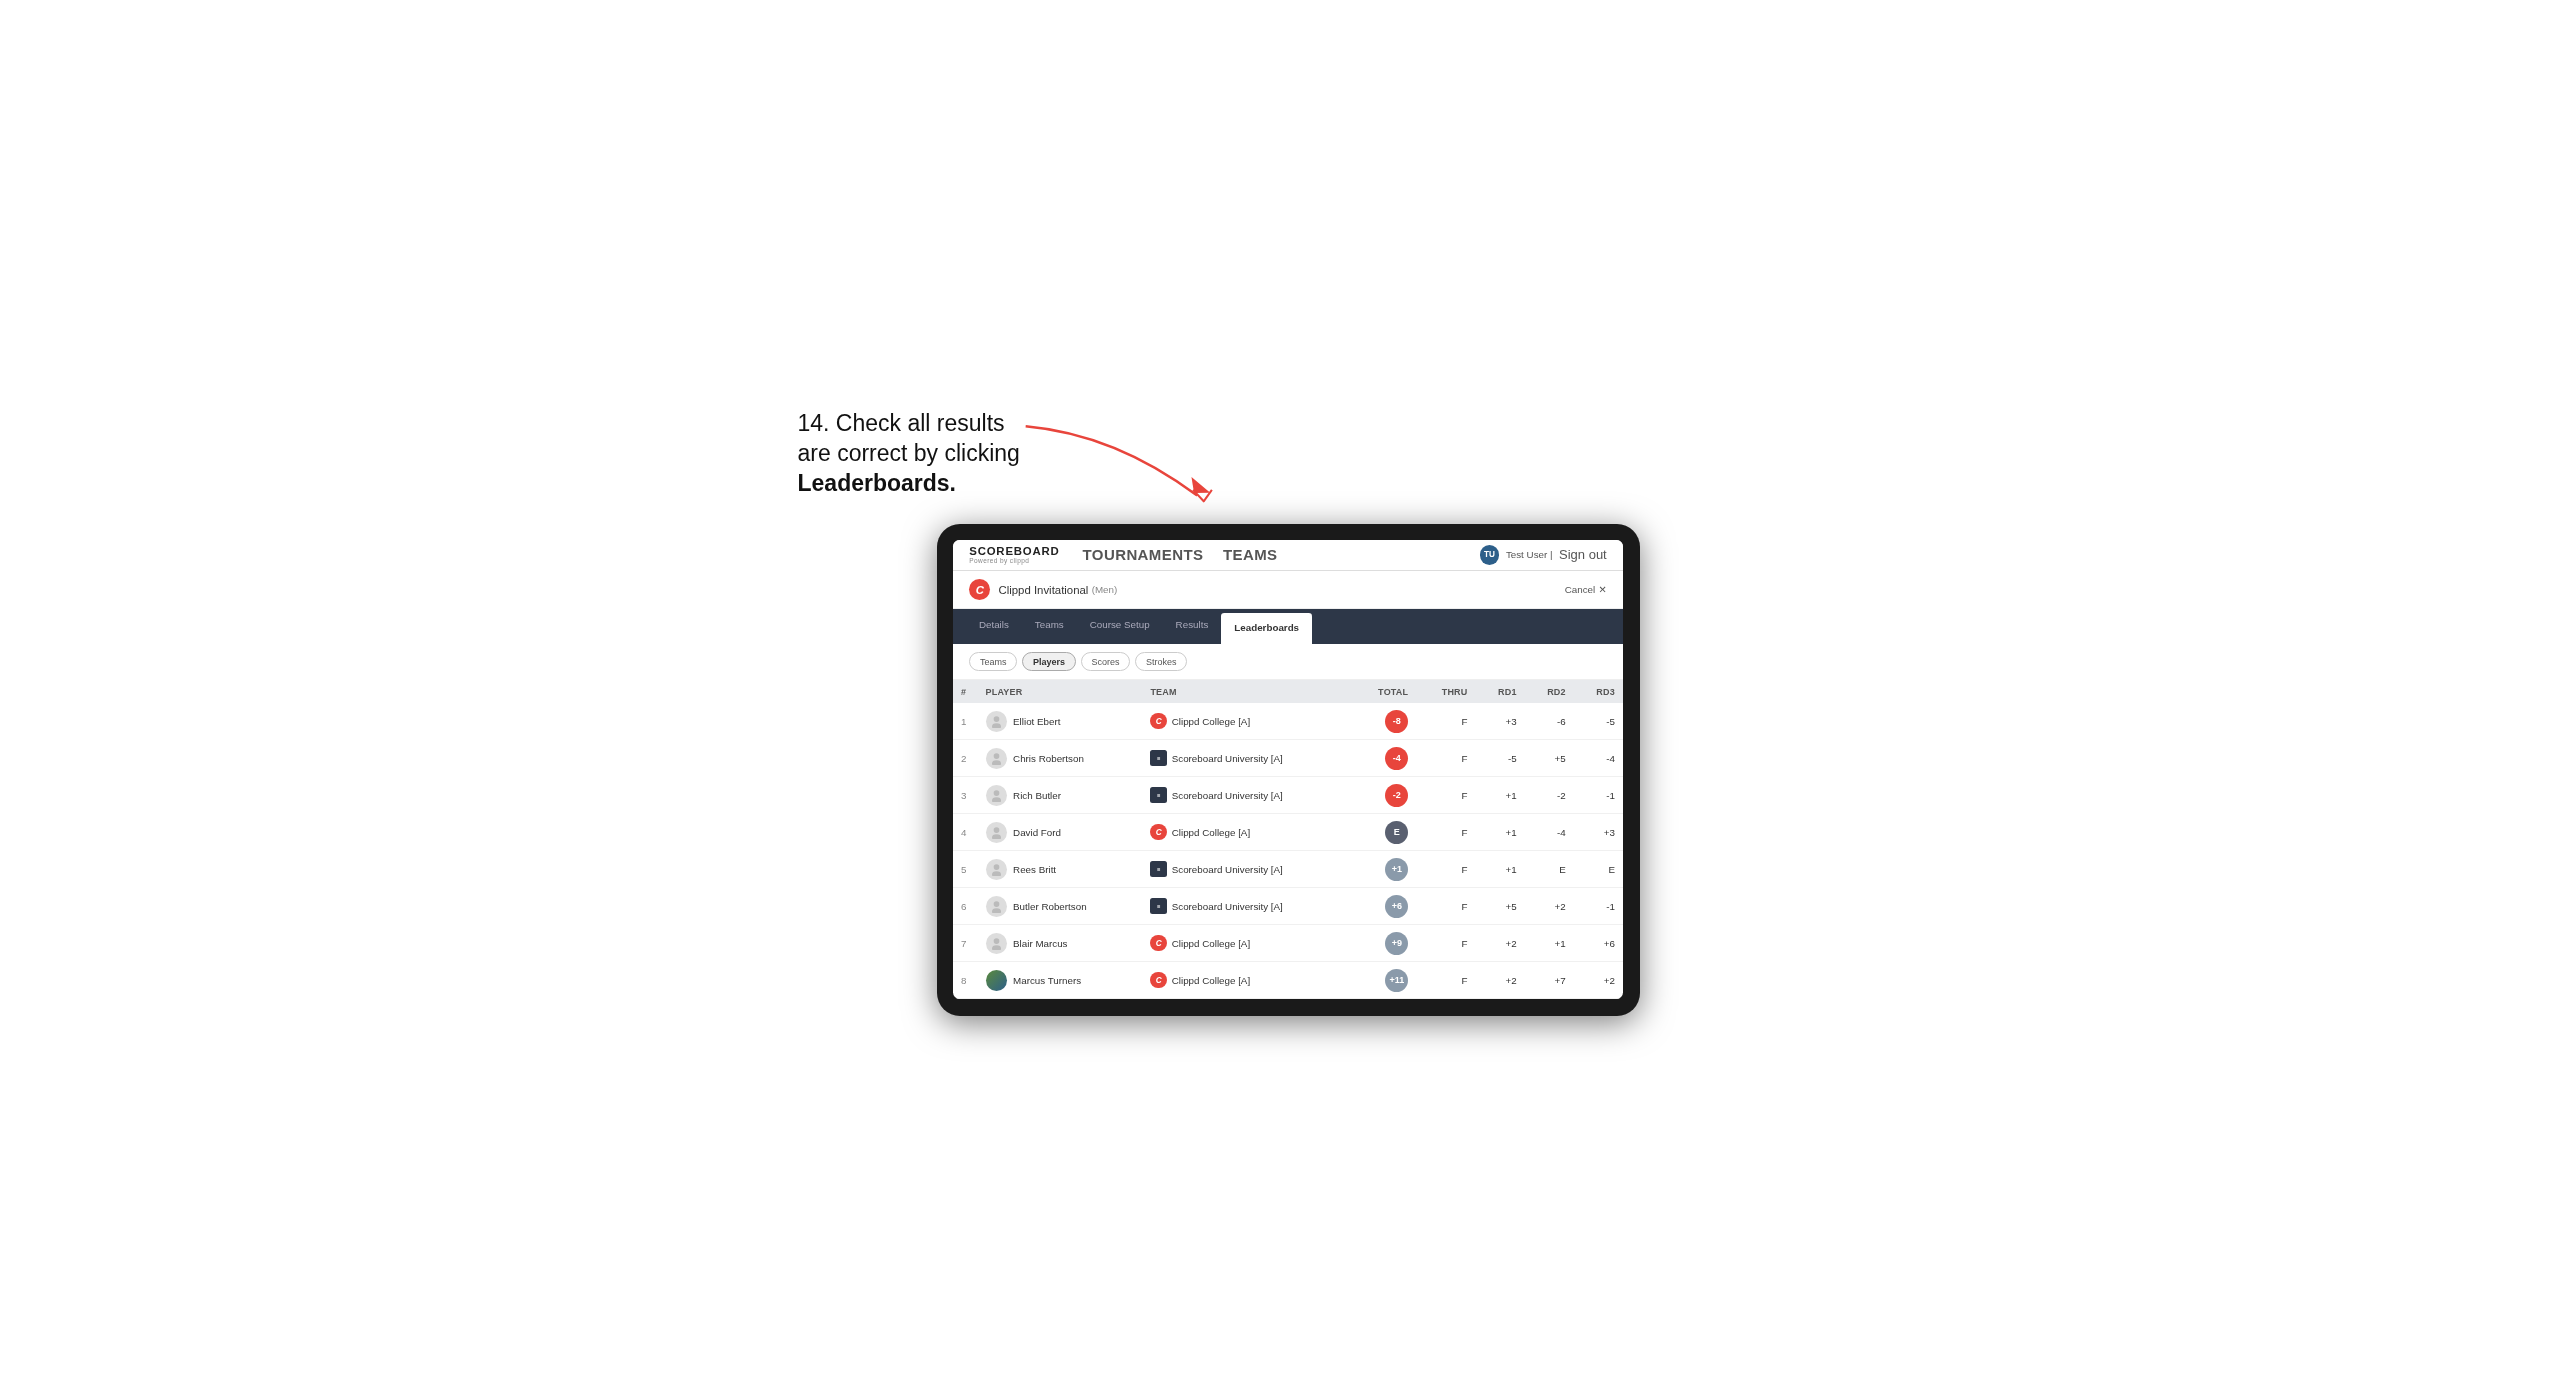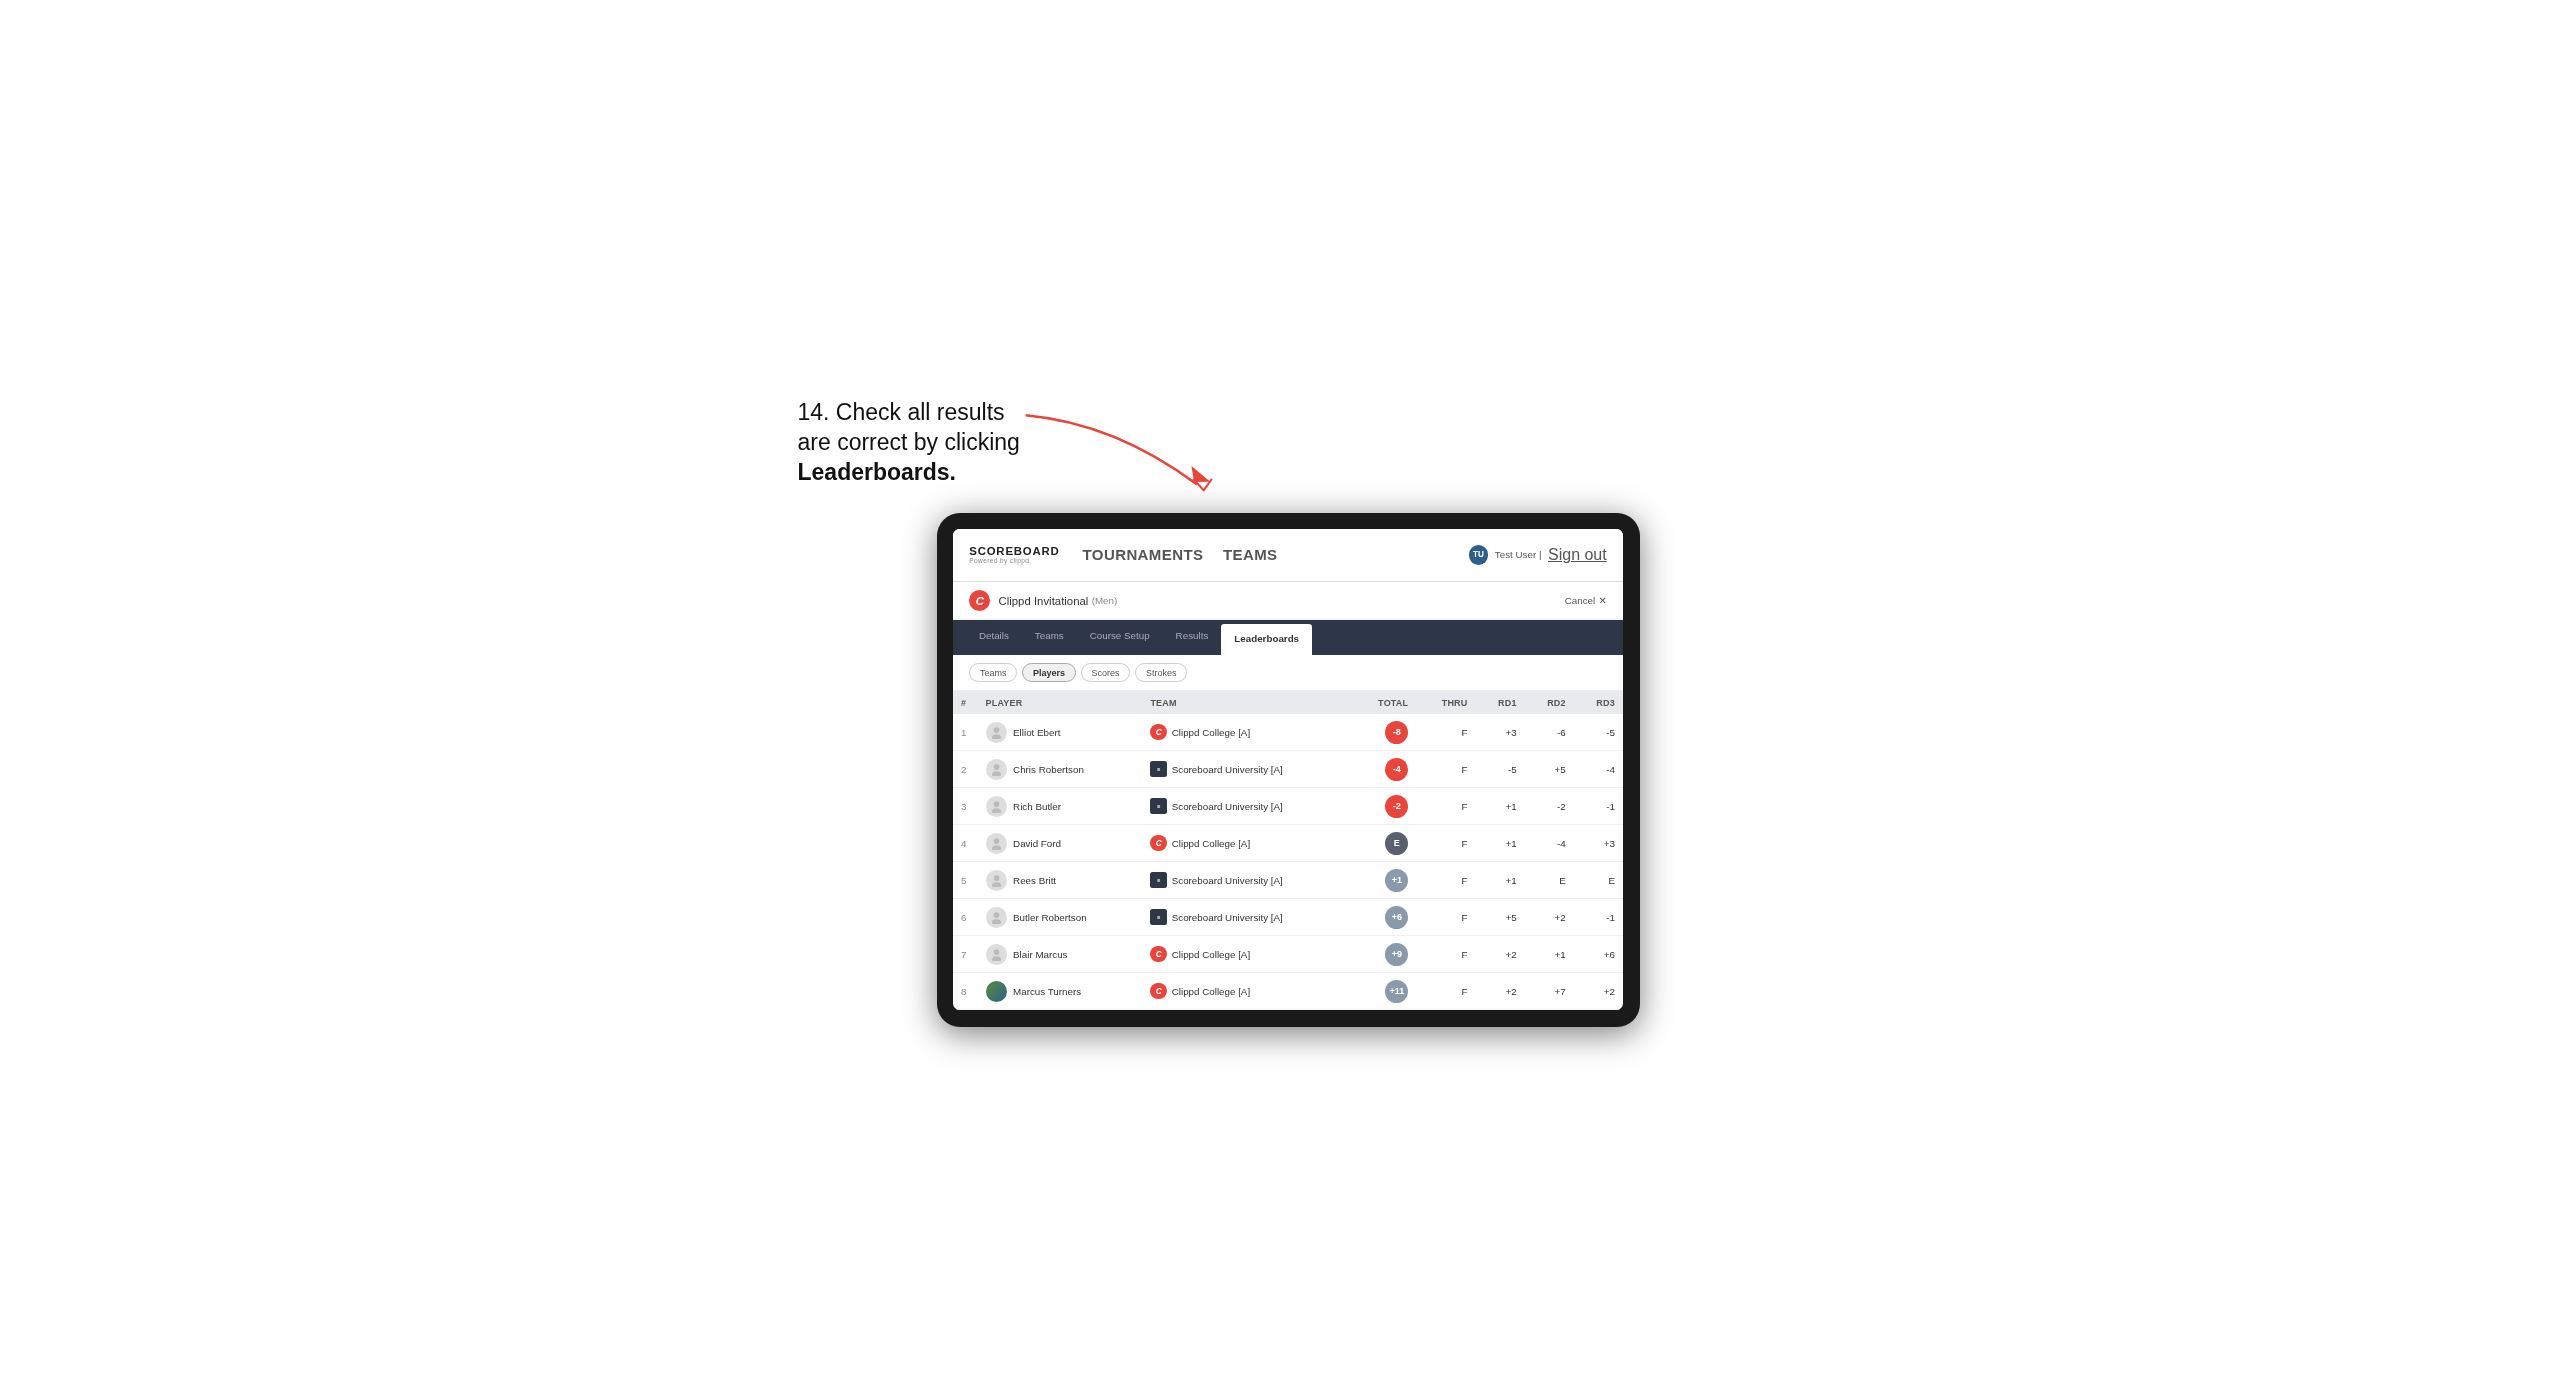--- a/index.html
+++ b/index.html
@@ -65,21 +65,21 @@
       overflow: hidden;
     }
 
     
     .top-nav {
       background: #fff;
       border-bottom: 0.8px solid #ddd;
       padding: 0 16.4px;
       display: flex;
       align-items: center;
-      height: 53px;
+      height: 31px;
     }
 
     .logo-area {
       display: flex;
       flex-direction: column;
       margin-right: 23px;
     }
     .logo-title {
       font-size: 11.4px;
       font-weight: 900;
@@ -124,22 +124,21 @@
       display: flex;
       align-items: center;
       justify-content: center;
       color: #fff;
       font-size: 8.2px;
       font-weight: 700;
     }
     .sign-out-link {
       color: #555;
       cursor: pointer;
-      font-size: 16px;
-      text-decoration: underline;
+      font-size: 13px;
     }
 
     
     .sub-header {
       background: #fff;
       padding: 8.2px 16.4px;
       display: flex;
       align-items: center;
       border-bottom: 0.8px solid #eee;
     }

